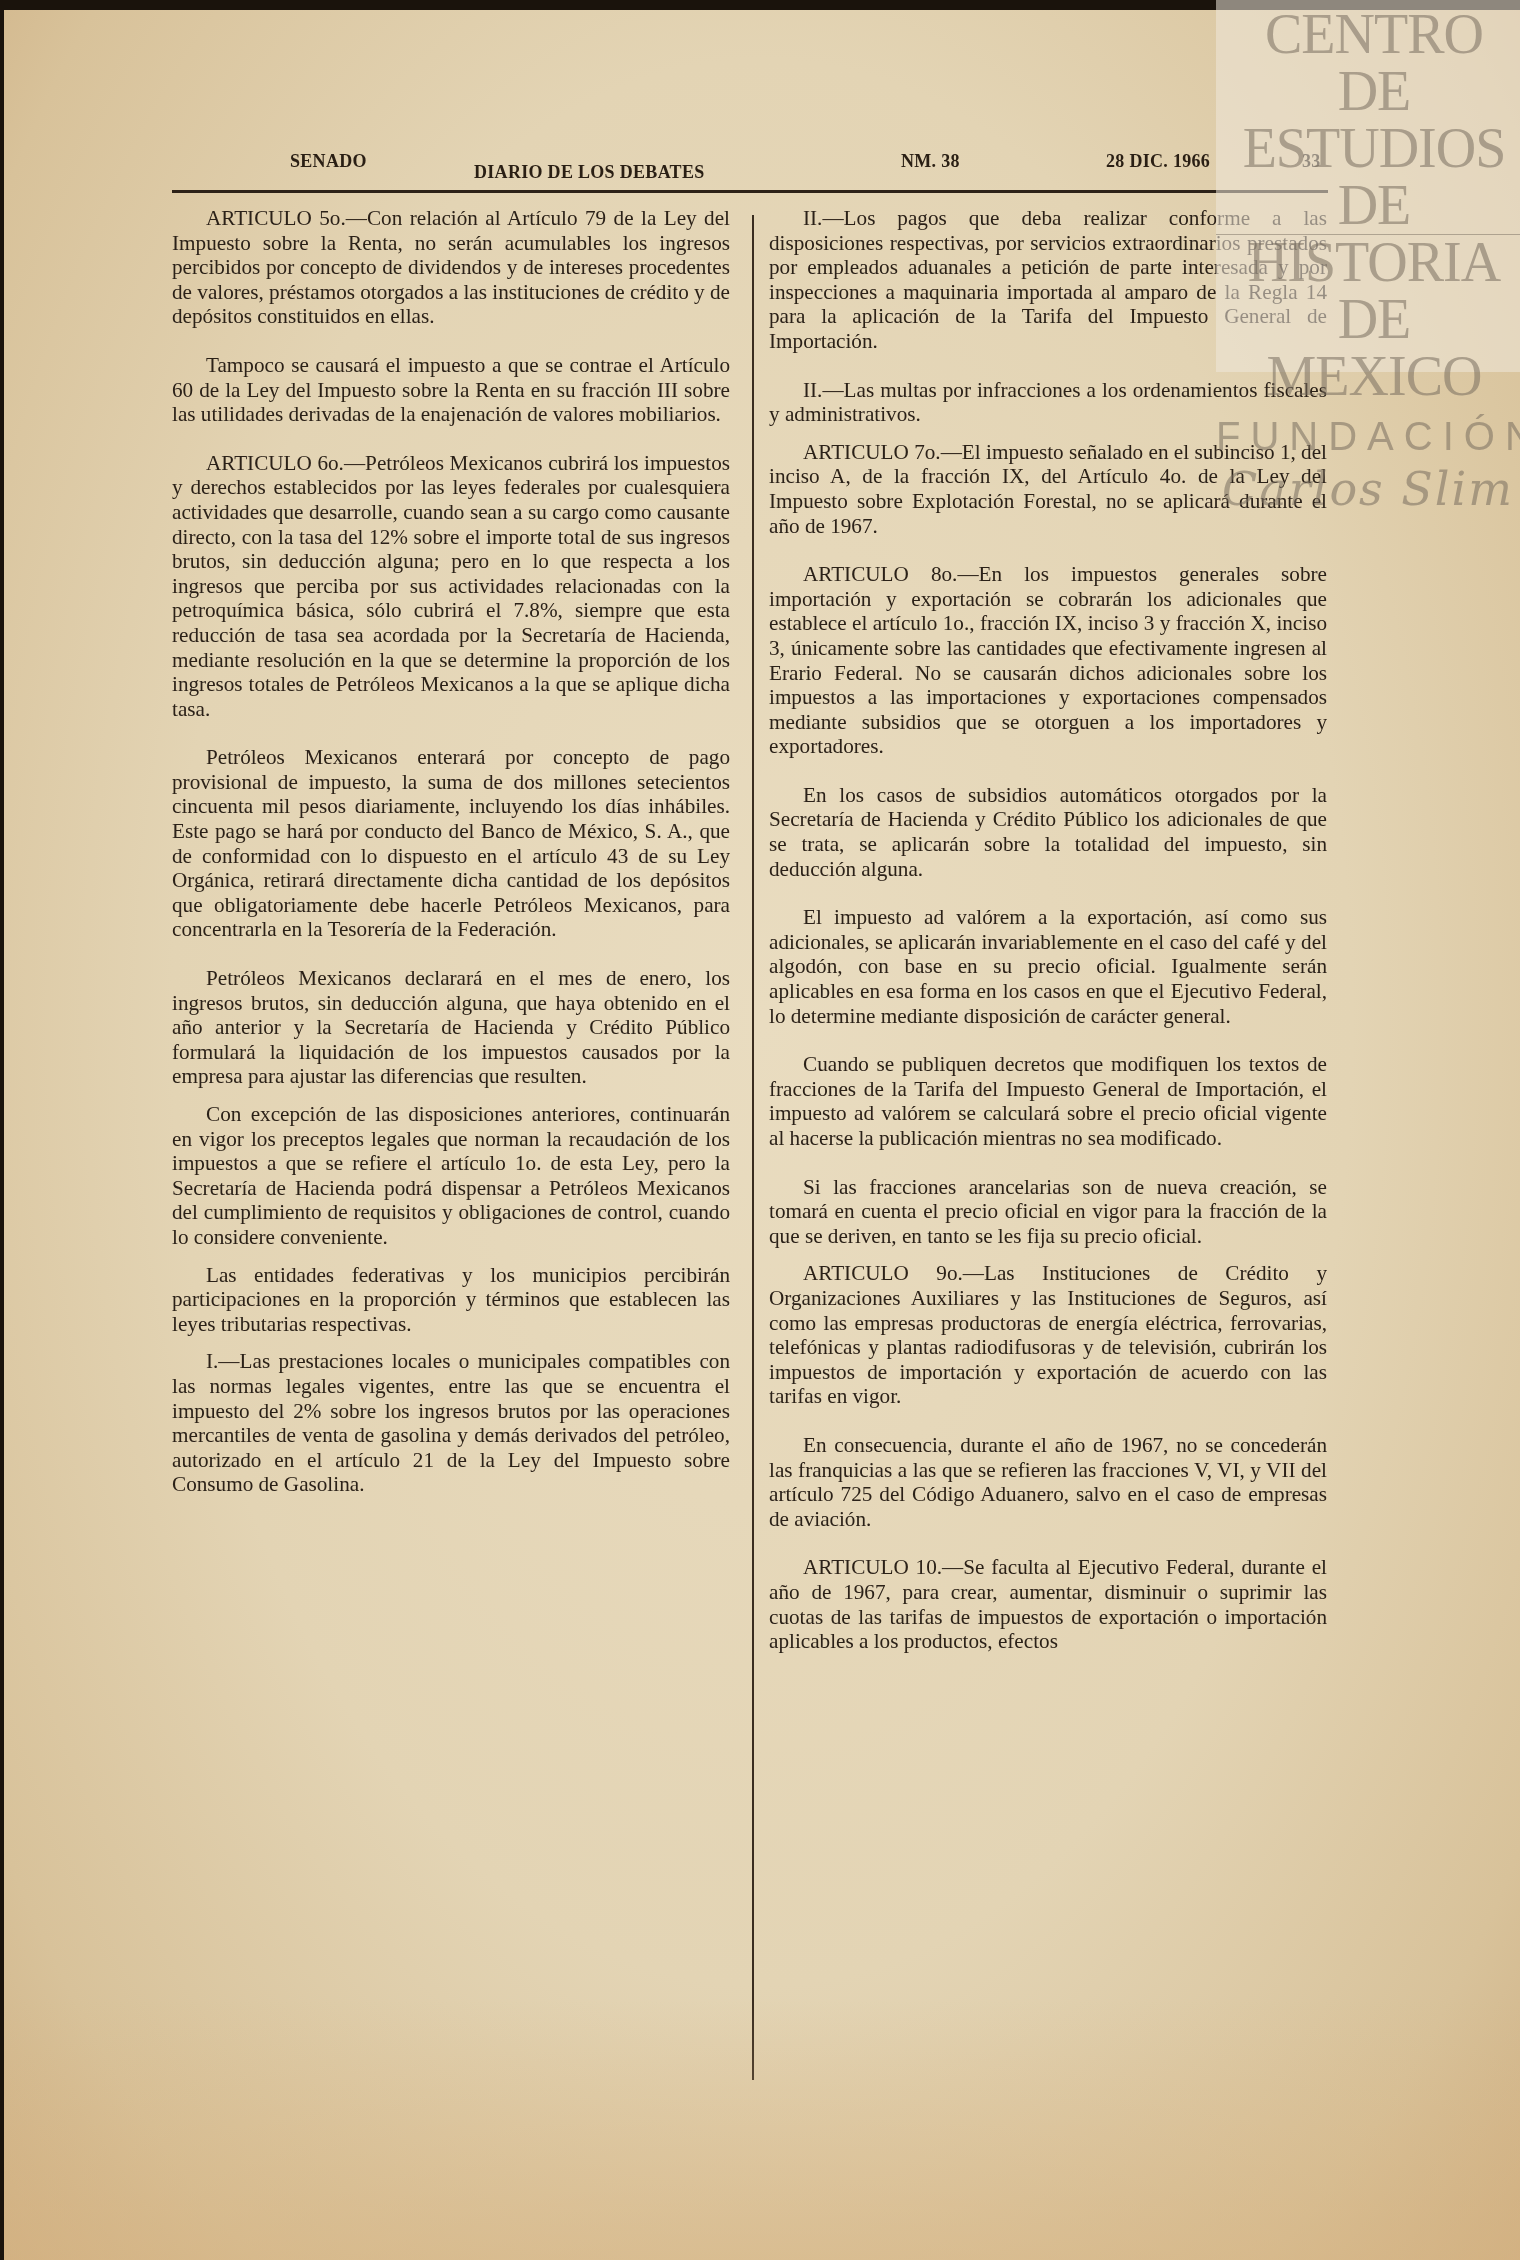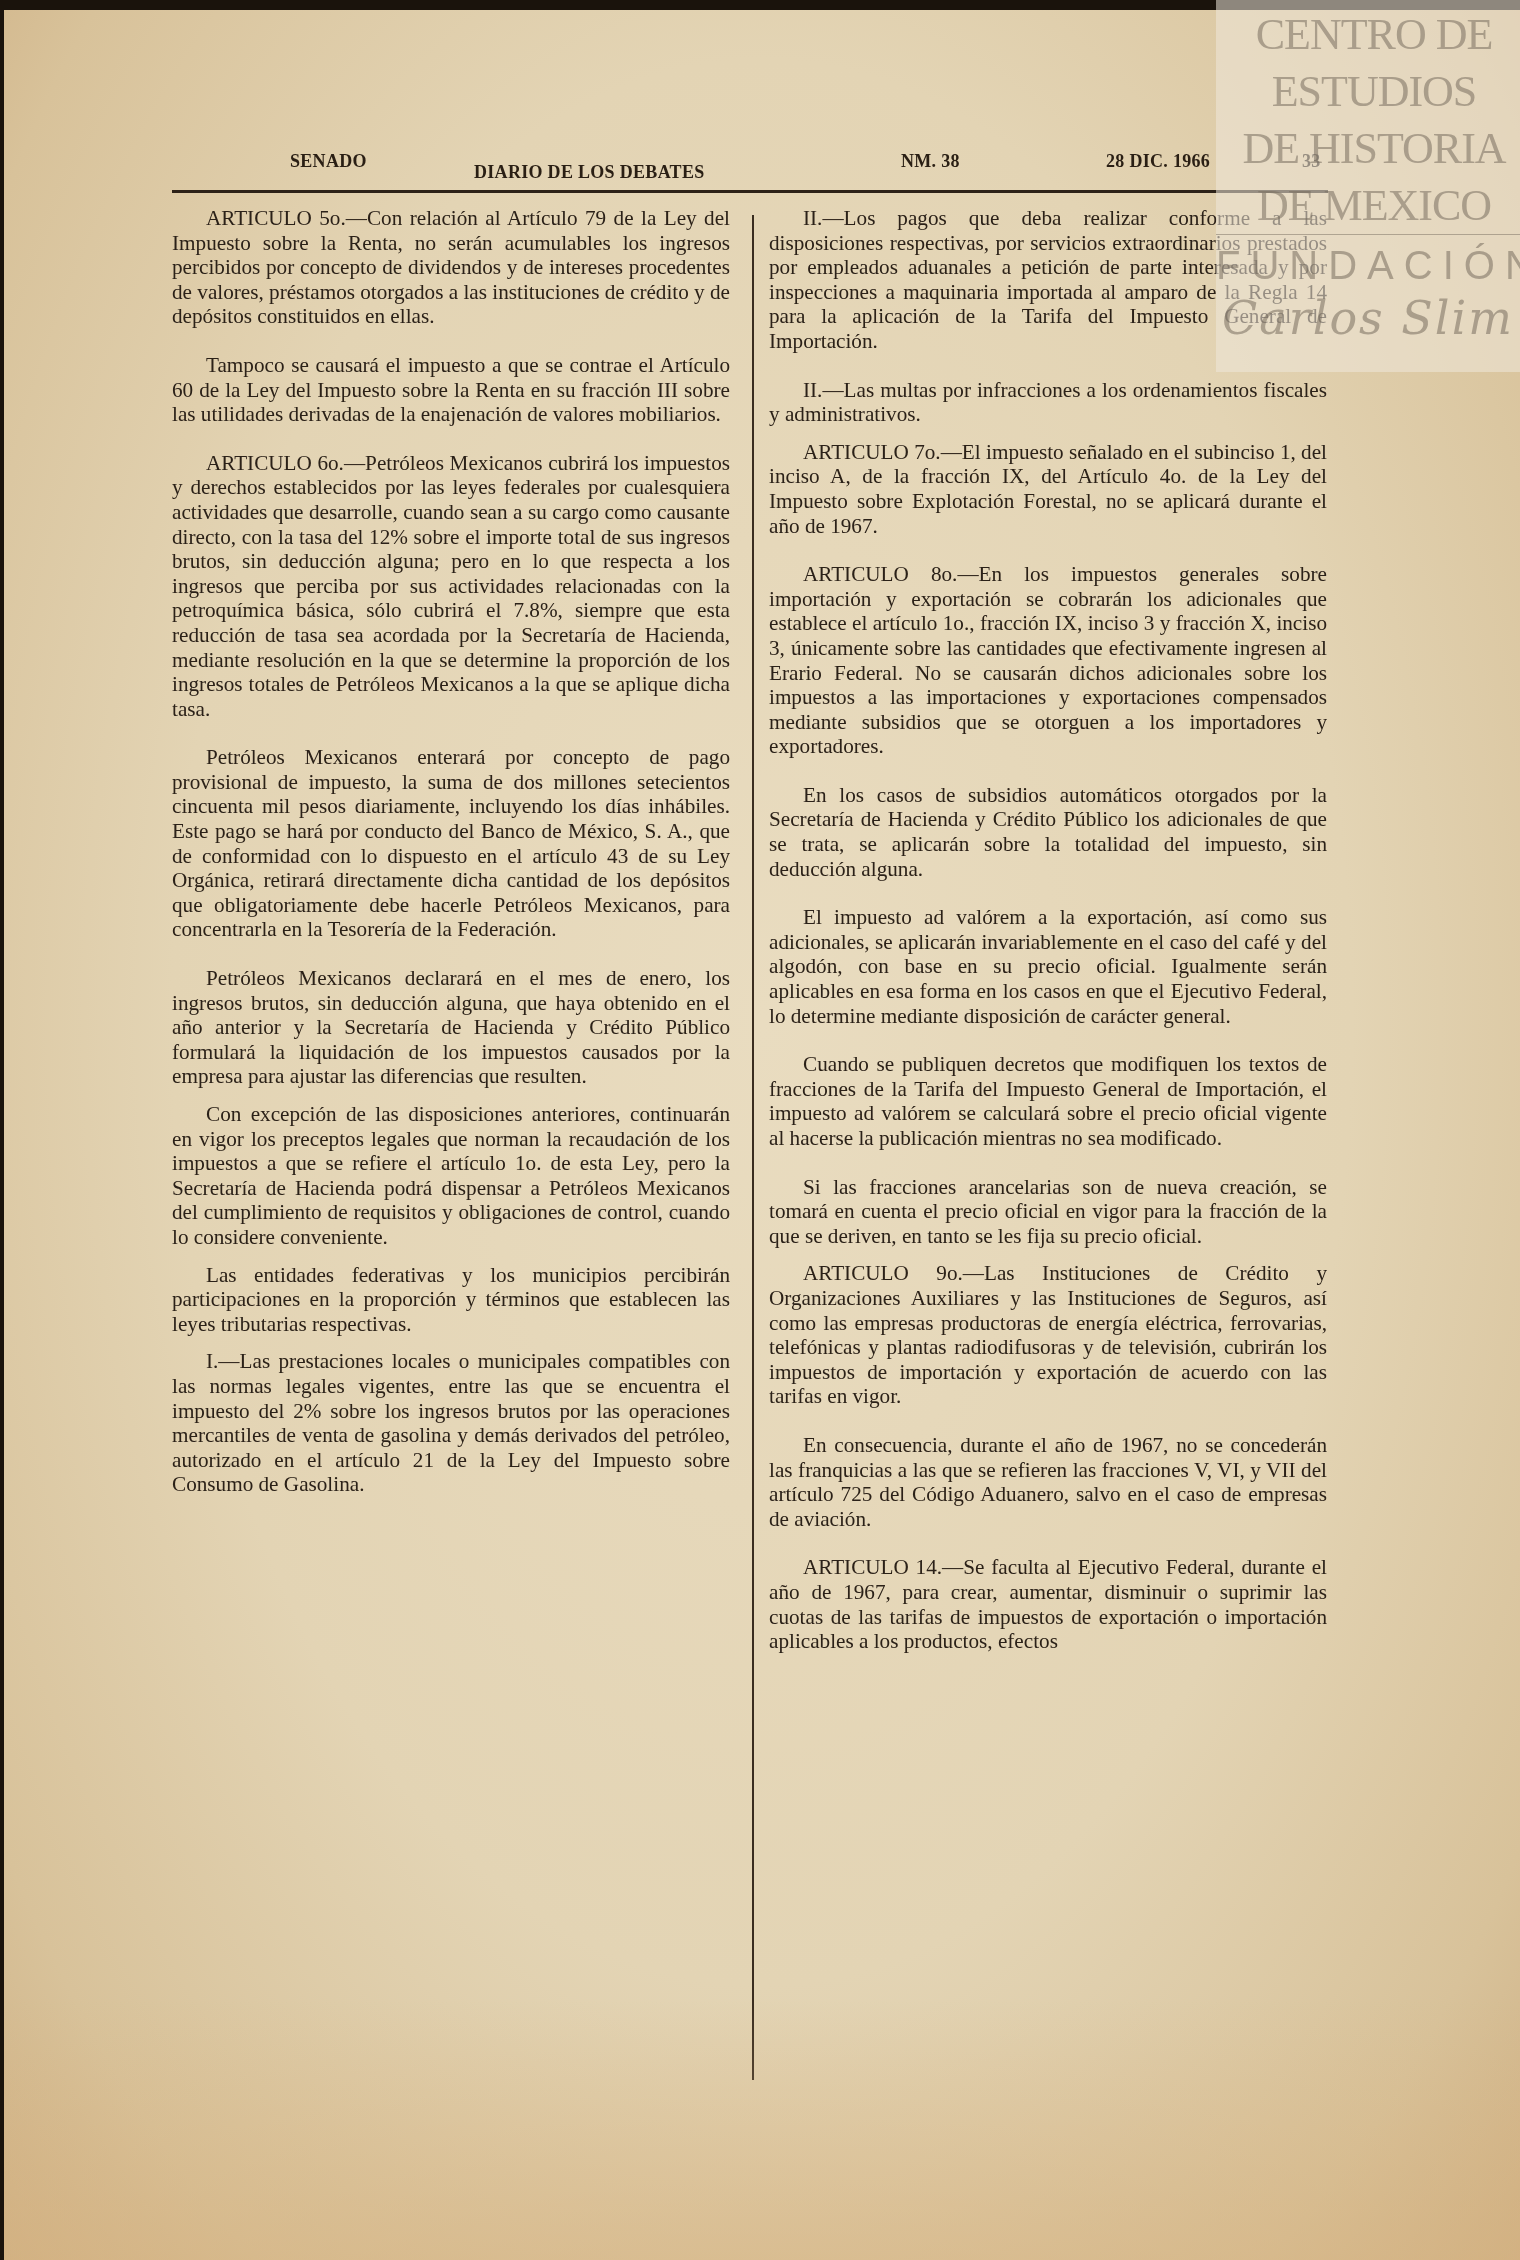--- a/index.html
+++ b/index.html
@@ -45,21 +45,21 @@
   .divider {
     position: absolute; left: 748px; top: 205px; width: 2px; height: 1865px;
     background: #3a2d20;
   }
   .watermark {
     position: absolute; left: 1216px; top: 0; width: 304px; height: 372px;
     background: rgba(238,232,218,0.55);
     font-family: "Liberation Serif", serif; color: rgba(120,110,95,0.55);
     text-align: center;
   }
-  .wm-line { font-size: 44px; line-height: 57px; letter-spacing: -1px; margin-left: 12px; }
+  .wm-line { font-size: 56px; line-height: 57px; letter-spacing: -1px; margin-left: 12px; }
   .wm-l1 { margin-top: 6px; }
   .wm-fund {
     font-family: "Liberation Sans", sans-serif; font-size: 40px; letter-spacing: 10px;
     margin-top: 6px; line-height: 50px;
   }
   .wm-sig {
     font-family: "DejaVu Serif", serif; font-style: italic; font-size: 46px;
     line-height: 56px; letter-spacing: 2px;
   }
   .wm-rule { position: absolute; left: 0; right: 0; top: 234px; height: 1px; background: rgba(120,110,95,0.5); }
@@ -95,21 +95,21 @@
     <p>II.—Los pagos que deba realizar conforme a las disposiciones respectivas, por servicios extraordinarios prestados por empleados aduanales a petición de parte interesada y por inspecciones a maquinaria importada al amparo de la Regla 14 para la aplicación de la Tarifa del Impuesto General de Importación.</p>
     <p class="tight">II.—Las multas por infracciones a los ordenamientos fiscales y administrativos.</p>
     <p>ARTICULO 7o.—El impuesto señalado en el subinciso 1, del inciso A, de la fracción IX, del Artículo 4o. de la Ley del Impuesto sobre Explotación Forestal, no se aplicará durante el año de 1967.</p>
     <p>ARTICULO 8o.—En los impuestos generales sobre importación y exportación se cobrarán los adicionales que establece el artículo 1o., fracción IX, inciso 3 y fracción X, inciso 3, únicamente sobre las cantidades que efectivamente ingresen al Erario Federal. No se causarán dichos adicionales sobre los impuestos a las importaciones y exportaciones compensados mediante subsidios que se otorguen a los importadores y exportadores.</p>
     <p>En los casos de subsidios automáticos otorgados por la Secretaría de Hacienda y Crédito Público los adicionales de que se trata, se aplicarán sobre la totalidad del impuesto, sin deducción alguna.</p>
     <p>El impuesto ad valórem a la exportación, así como sus adicionales, se aplicarán invariablemente en el caso del café y del algodón, con base en su precio oficial. Igualmente serán aplicables en esa forma en los casos en que el Ejecutivo Federal, lo determine mediante disposición de carácter general.</p>
     <p>Cuando se publiquen decretos que modifiquen los textos de fracciones de la Tarifa del Impuesto General de Importación, el impuesto ad valórem se calculará sobre el precio oficial vigente al hacerse la publicación mientras no sea modificado.</p>
     <p class="tight">Si las fracciones arancelarias son de nueva creación, se tomará en cuenta el precio oficial en vigor para la fracción de la que se deriven, en tanto se les fija su precio oficial.</p>
     <p>ARTICULO 9o.—Las Instituciones de Crédito y Organizaciones Auxiliares y las Instituciones de Seguros, así como las empresas productoras de energía eléctrica, ferrovarias, telefónicas y plantas radiodifusoras y de televisión, cubrirán los impuestos de importación y exportación de acuerdo con las tarifas en vigor.</p>
     <p>En consecuencia, durante el año de 1967, no se concederán las franquicias a las que se refieren las fracciones V, VI, y VII del artículo 725 del Código Aduanero, salvo en el caso de empresas de aviación.</p>
-    <p>ARTICULO 14.—Se faculta al Ejecutivo Federal, durante el año de 1967, para crear, aumentar, disminuir o suprimir las cuotas de las tarifas de impuestos de exportación o importación aplicables a los productos, efectos</p>
+    <p>ARTICULO 10.—Se faculta al Ejecutivo Federal, durante el año de 1967, para crear, aumentar, disminuir o suprimir las cuotas de las tarifas de impuestos de exportación o importación aplicables a los productos, efectos</p>
   </div>
 </div>
 
 <div class="watermark">
   <div class="wm-line wm-l1">CENTRO DE</div>
   <div class="wm-line">ESTUDIOS</div>
   <div class="wm-line">DE HISTORIA</div>
   <div class="wm-line">DE MEXICO</div>
   <div class="wm-rule"></div>
   <div class="wm-fund">FUNDACIÓN</div>

